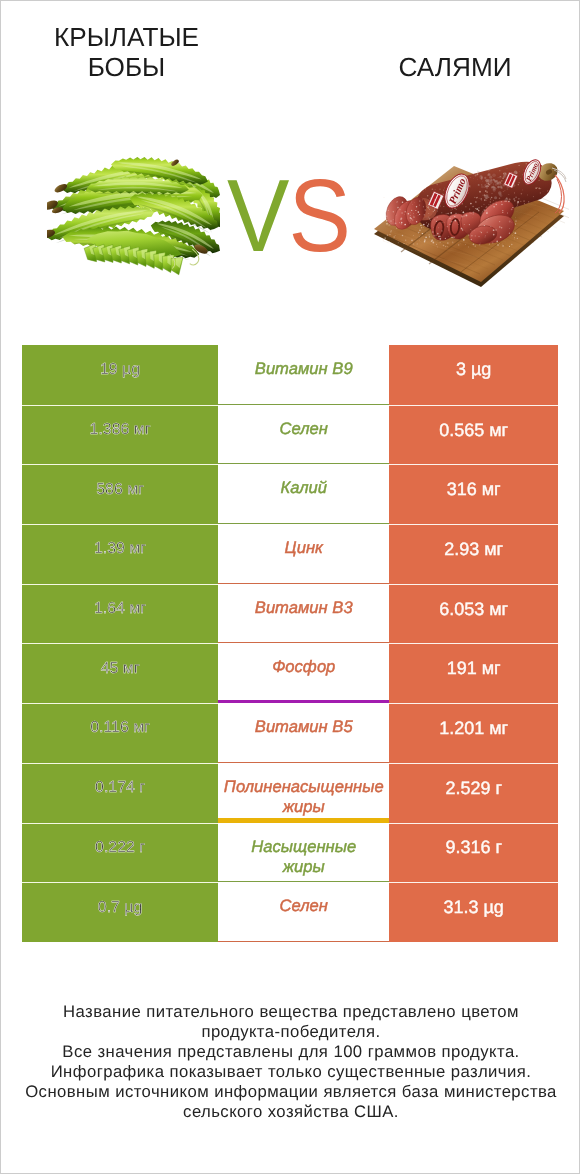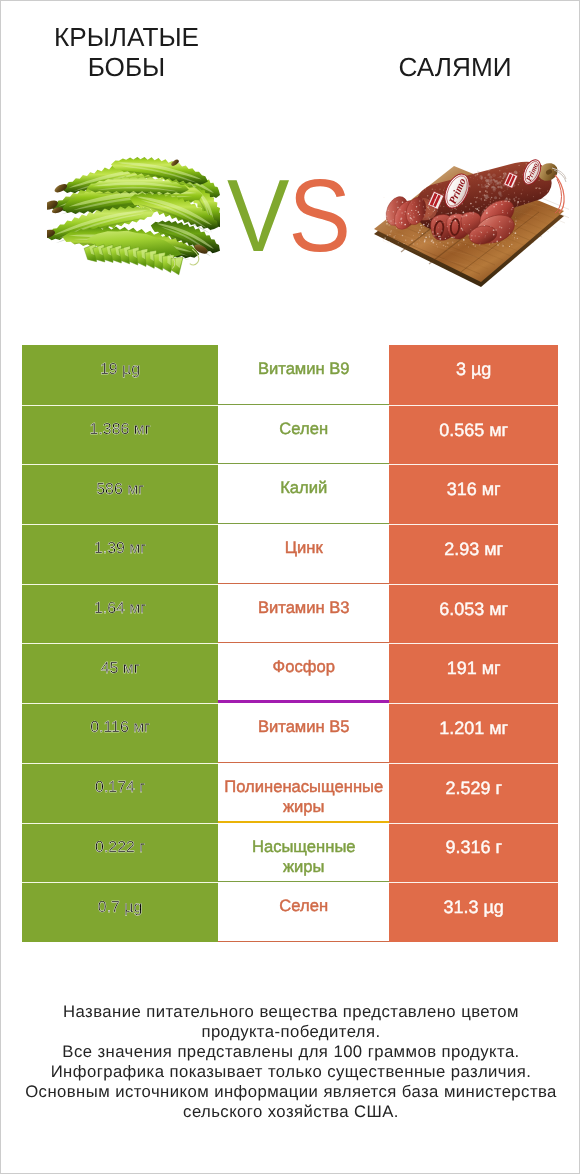--- a/index.html
+++ b/index.html
@@ -19,23 +19,23 @@
   .vs span{display:inline-block;vertical-align:top;}
   .vs .v{color:#80a82e;}
   .vs .s{color:#e26b48;}
 
   
   .tbl{position:absolute;left:21px;top:344px;width:536px;}
   .row.first .cl,.row.first .cr{border-top:none;}
   .row{display:flex;height:59.7px;position:relative;}
   .cell{box-sizing:border-box;display:flex;align-items:center;justify-content:center;text-align:center;}
   .cl,.cr{padding-bottom:10px;}
-  .cl{width:207px;background:#80a630;color:#000000;font-size:15.9px;font-weight:400;-webkit-text-stroke:0.42px #fbfdf2;border-top:1.4px solid #f4f8e3;}
+  .cl{width:207px;background:#80a630;color:#404040;font-size:15.9px;font-weight:400;-webkit-text-stroke:0.42px #fbfdf2;border-top:1.4px solid #f4f8e3;}
   .cr{width:178px;background:#e06c49;color:#fefaf7;font-size:18px;font-weight:400;-webkit-text-stroke:0.42px #fefaf7;border-top:1.4px solid #fdf3ec;}
-  .cm{width:179px;background:#ffffff;font-size:16.6px;font-weight:400;line-height:20px;overflow:hidden;padding:14px 16px 0 16px;align-items:flex-start;}
+  .cm{width:179px;background:#ffffff;font-size:16.6px;font-weight:400;line-height:20px;overflow:hidden;padding:14px 16px 0 16px;align-items:flex-start;font-style:italic;}
 
   
   .note{position:absolute;left:0;top:1001px;width:580px;text-align:center;font-size:16.7px;line-height:20.05px;letter-spacing:0.44px;color:#242424;}
 </style>
 </head>
 <body>
 
 <div class="page">
 
   <div class="title" id="title-right">САЛЯМИ</div>
@@ -1078,21 +1078,21 @@
    <div class="cell cm" style="color:#d06a48;-webkit-text-stroke:0.45px #d06a48;border-bottom:3px solid #a21caf">Фосфор</div>
    <div class="cell cr">191 мг</div>
   </div>
       <div class="row">
    <div class="cell cl">0.116 мг</div>
    <div class="cell cm" style="color:#d06a48;-webkit-text-stroke:0.45px #d06a48;border-bottom:1px solid #d06a48">Витамин B5</div>
    <div class="cell cr">1.201 мг</div>
   </div>
       <div class="row">
    <div class="cell cl">0.174 г</div>
-   <div class="cell cm" style="color:#d06a48;-webkit-text-stroke:0.45px #d06a48;border-bottom:2px solid #eab308">Полиненасыщенные жиры</div>
+   <div class="cell cm" style="color:#d06a48;-webkit-text-stroke:0.45px #d06a48;border-bottom:5px solid #eab308">Полиненасыщенные жиры</div>
    <div class="cell cr">2.529 г</div>
   </div>
       <div class="row">
    <div class="cell cl">0.222 г</div>
    <div class="cell cm" style="color:#7e9f42;-webkit-text-stroke:0.45px #7e9f42;border-bottom:1px solid #7e9f42">Насыщенные жиры</div>
    <div class="cell cr">9.316 г</div>
   </div>
       <div class="row">
    <div class="cell cl">0.7 µg</div>
    <div class="cell cm" style="color:#d06a48;-webkit-text-stroke:0.45px #d06a48;border-bottom:1px solid #d06a48">Селен</div>

